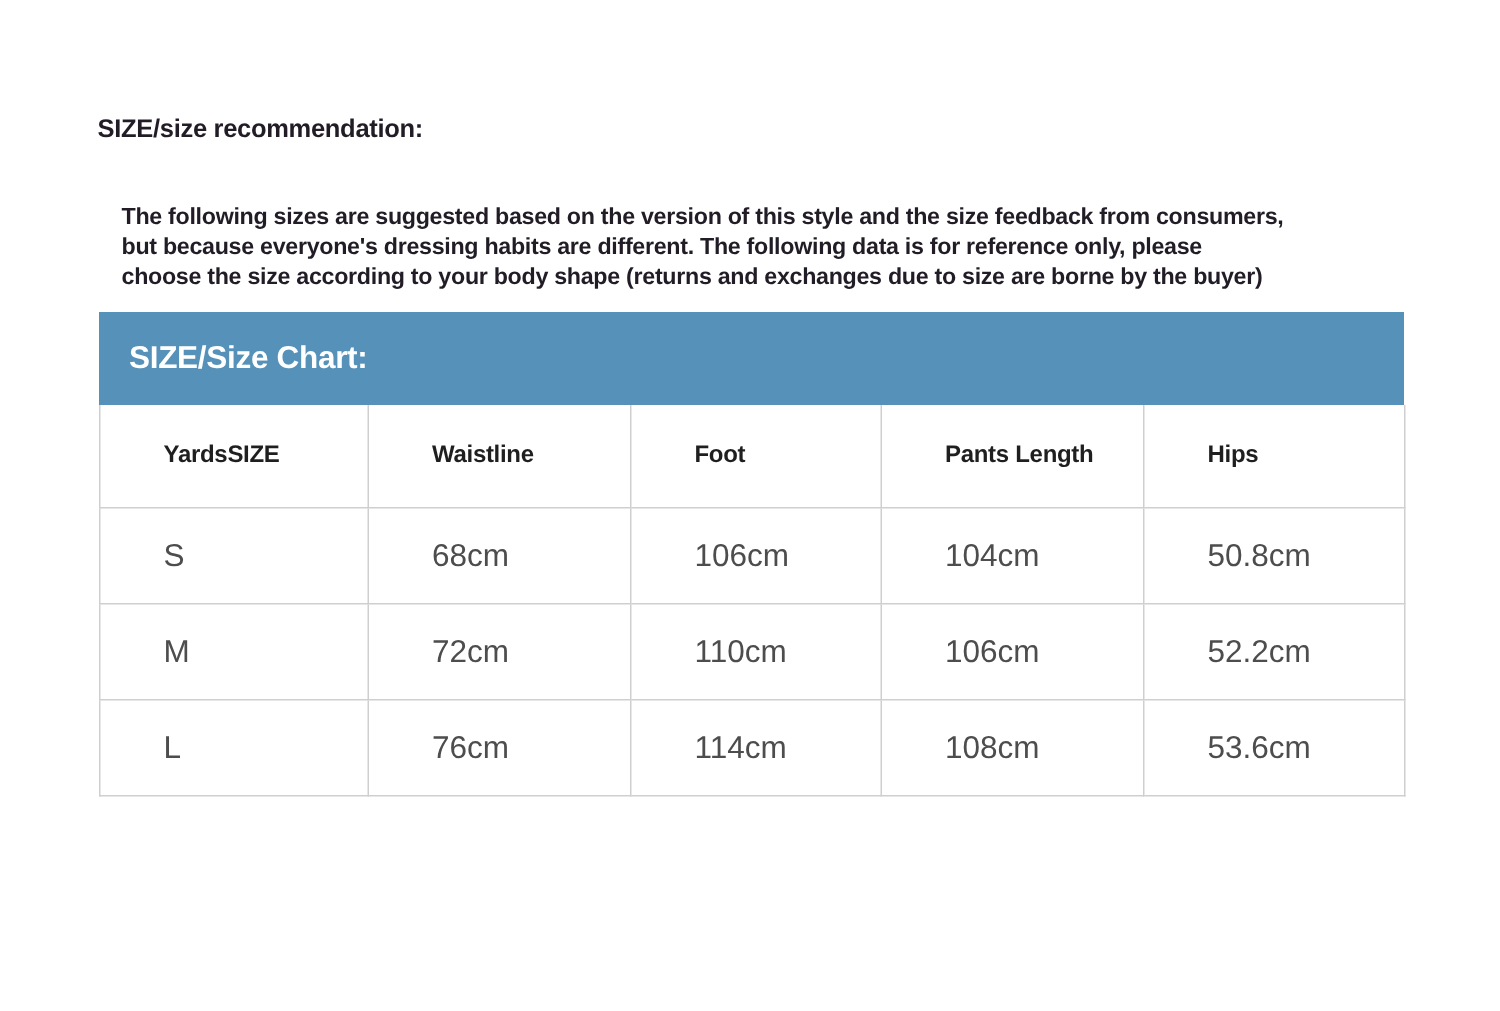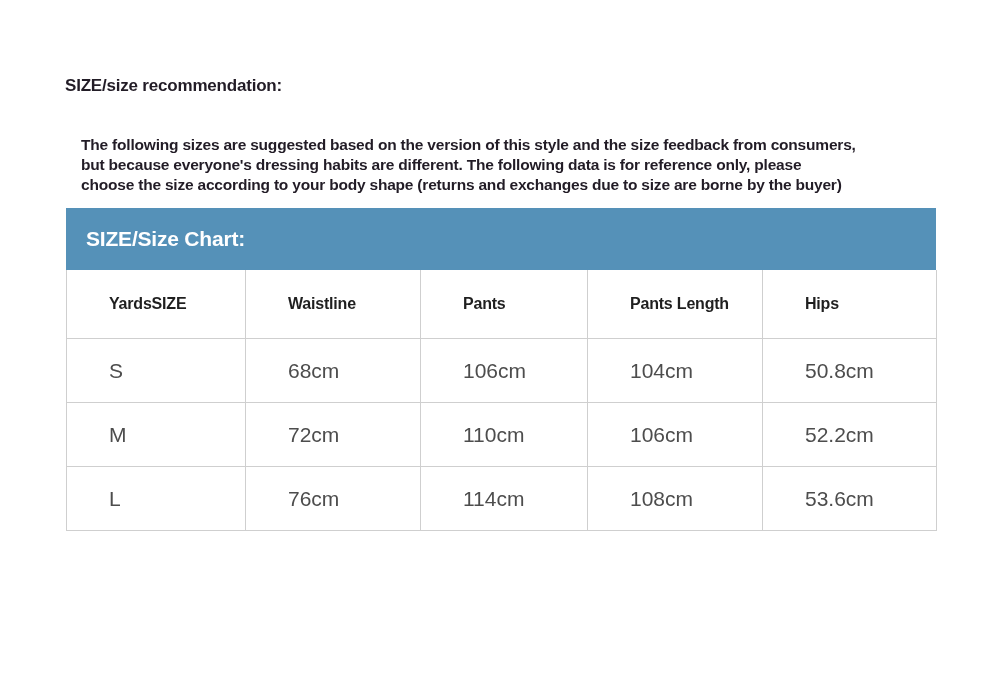--- a/index.html
+++ b/index.html
@@ -109,21 +109,21 @@
         <col style="width:179px">
         <col style="width:175px">
         <col style="width:167px">
         <col style="width:175px">
         <col style="width:174px">
       </colgroup>
       <thead>
         <tr>
           <th>YardsSIZE</th>
           <th>Waistline</th>
-          <th>Pants</th>
+          <th>Foot</th>
           <th>Pants Length</th>
           <th>Hips</th>
         </tr>
       </thead>
       <tbody>
         <tr>
           <td>S</td>
           <td>68cm</td>
           <td>106cm</td>
           <td>104cm</td>

